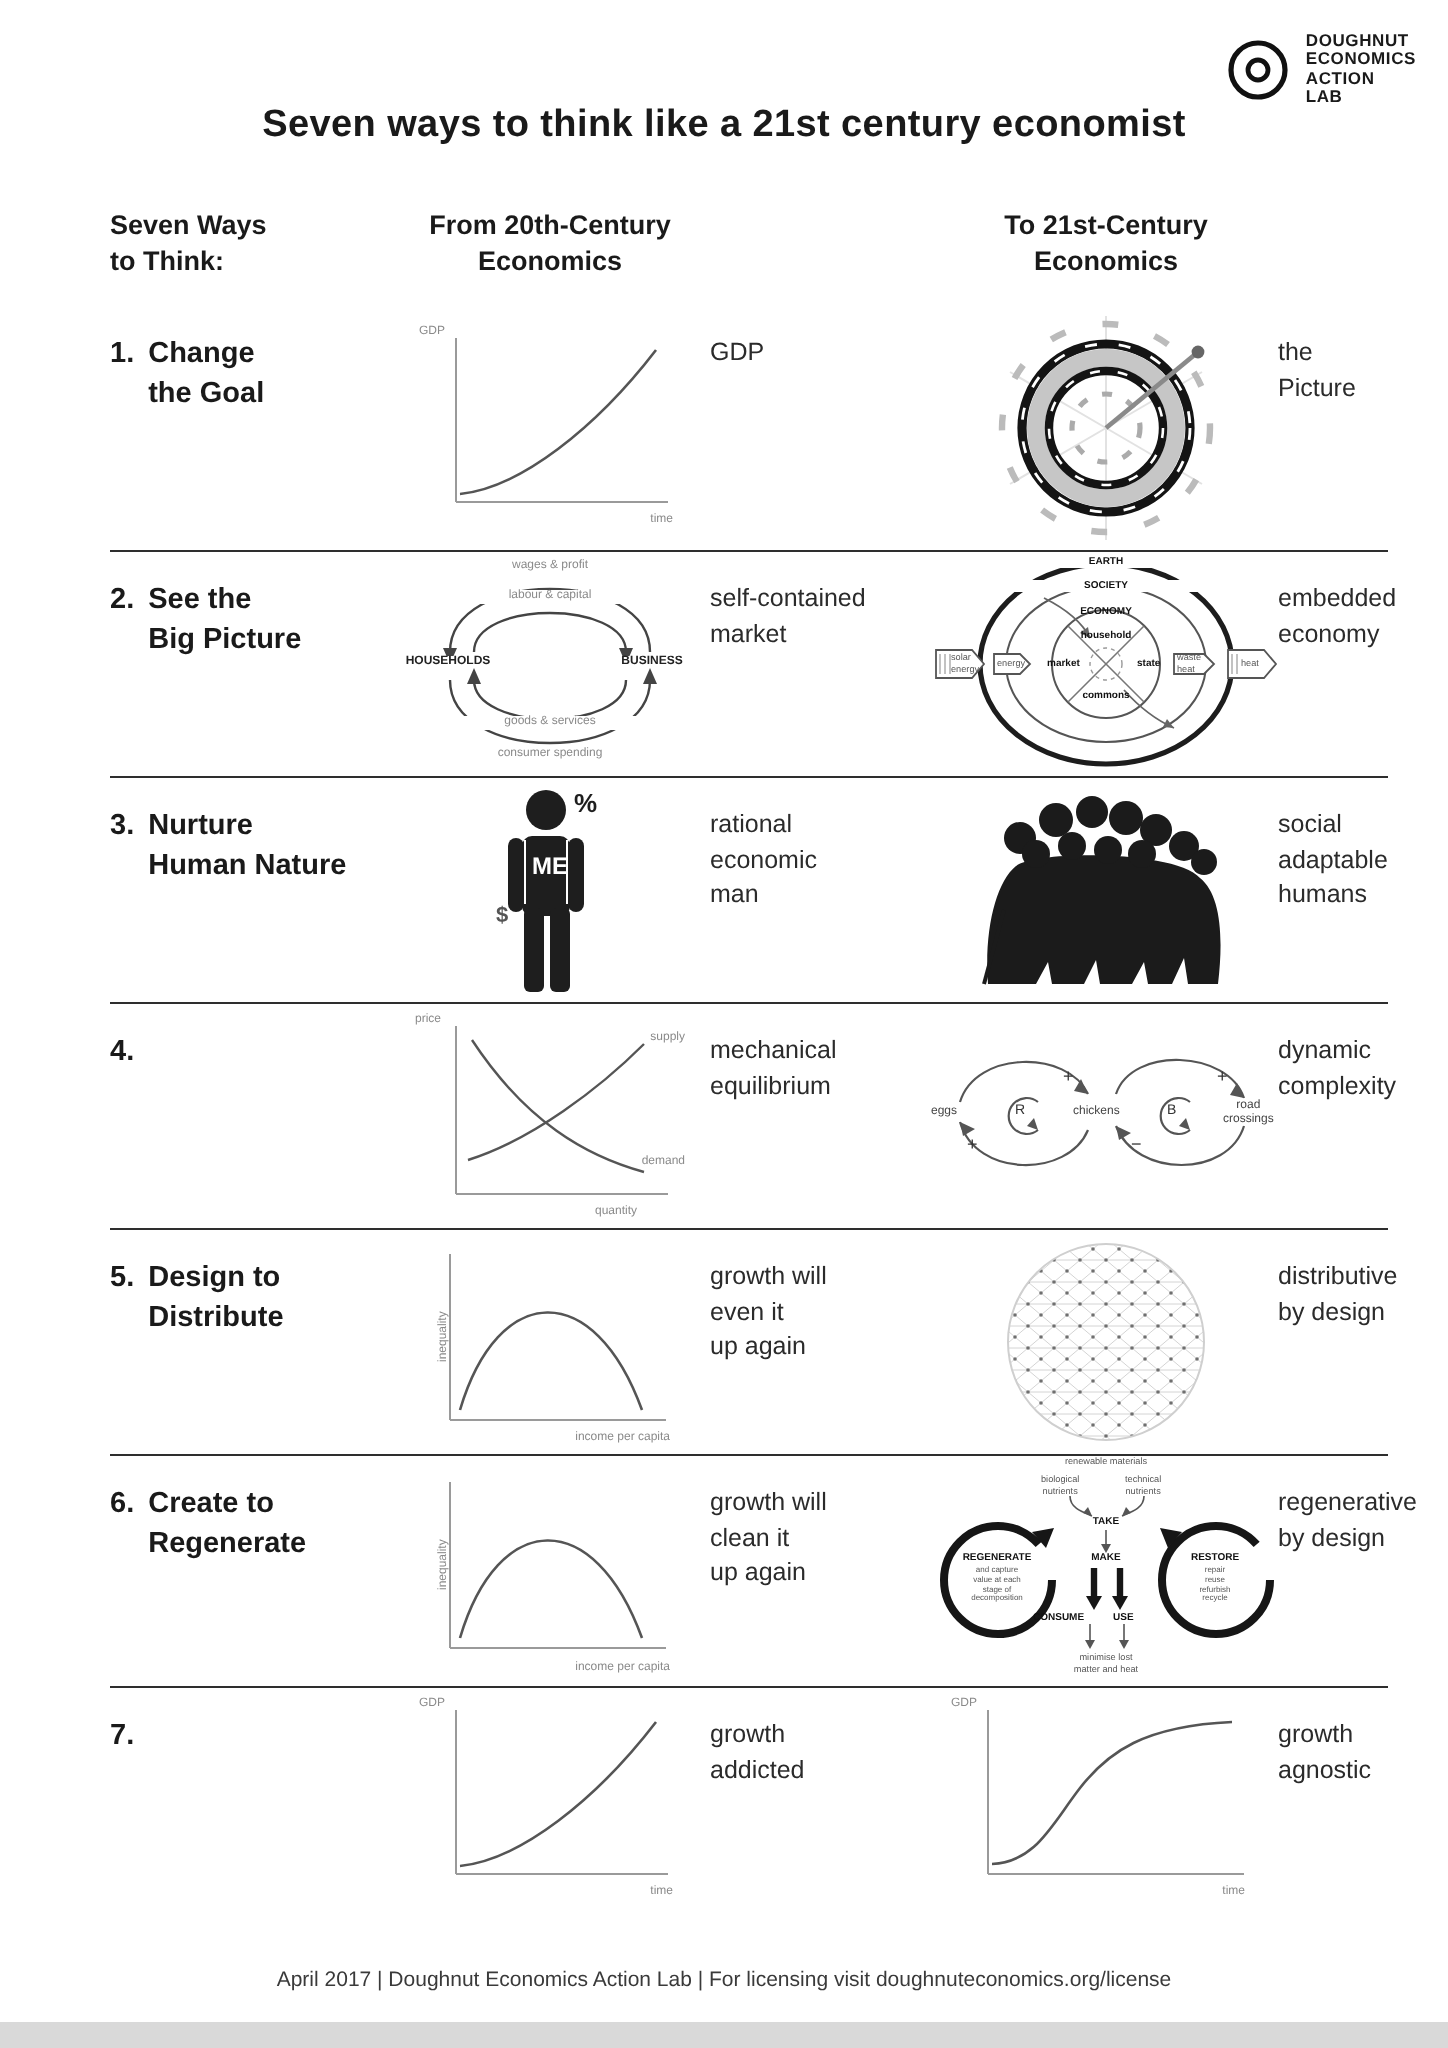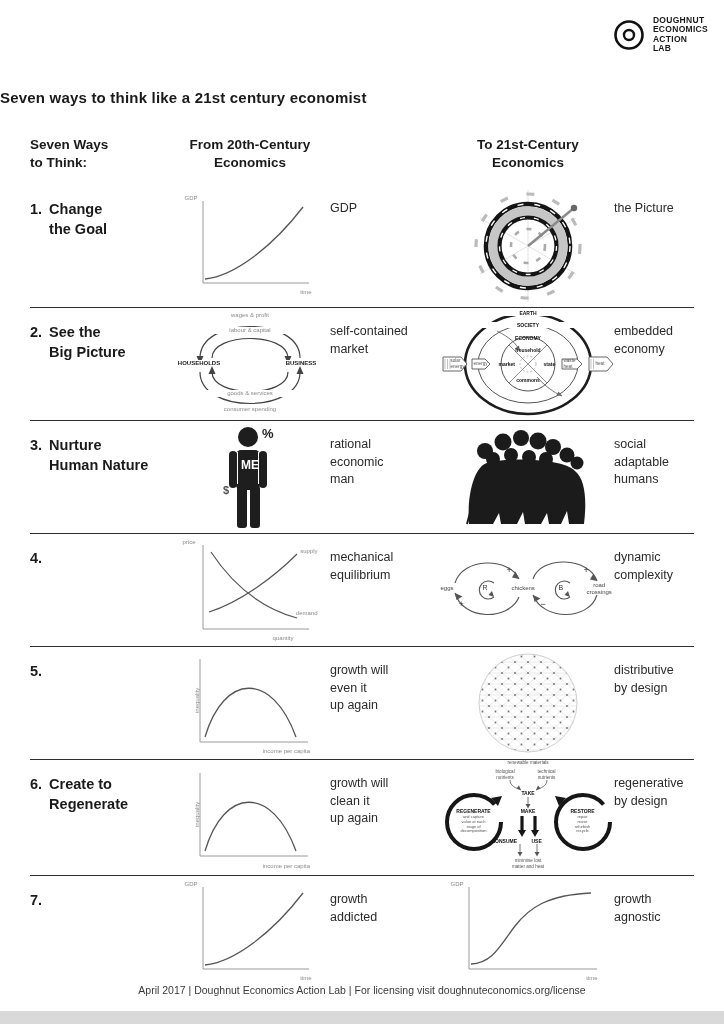--- a/index.html
+++ b/index.html
@@ -3,22 +3,22 @@
 <meta charset="utf-8">
 <style>
   html,body{margin:0;padding:0;}
   body{
     width:724px;height:1024px;position:relative;overflow:hidden;
     background:#ffffff;color:#1a1a1a;
     font-family:"Liberation Sans", sans-serif;
   }
   .logo{position:absolute;top:16px;right:16px;display:flex;align-items:center;gap:7px;}
   .logo-text{font-size:8.5px;font-weight:bold;line-height:1.1;letter-spacing:.3px;}
-  .page-title{font-size:15px;font-weight:bold;margin:0;padding-top:89px;letter-spacing:.2px;}
-  .content{padding:0 30px;}
+  .page-title{text-align:center;font-size:19px;font-weight:bold;margin:0;padding-top:52px;letter-spacing:.2px;}
+  .content{padding:0 30px;margin-left:25px;}
   .grid{display:grid;grid-template-columns:140px 160px 112px 172px 1fr;}
   .colheads{margin-top:30px;font-weight:bold;font-size:13.5px;line-height:1.3;}
   .colheads .c1{grid-column:1;white-space:pre-line;}
   .colheads .c2{grid-column:2;text-align:center;white-space:pre-line;}
   .colheads .c3{grid-column:4;text-align:center;white-space:pre-line;}
   .rows{margin-top:14px;}
   .row{min-height:112px;}
   .row.first{min-height:122px;}
   .row + .row{border-top:1.5px solid #2e2e2e;}
   .rtitle{display:flex;gap:7px;padding-top:15px;font-weight:bold;font-size:14.5px;line-height:1.35;}
@@ -297,20 +297,22 @@
           <div class="fl" style="left:100px;top:56px;font-size:9px;color:#333">−</div>
         </div>
       </div>
       <div class="lab">dynamic
 complexity</div>
     </div>
 
     <div class="grid row">
       <div class="rtitle">
         <span class="n">5.</span>
+        <span class="t">Design to
+Distribute</span>
       </div>
       <div class="fcell">
         <div class="fig" style="width:140px;height:105px">
           <svg width="140" height="105" viewBox="0 0 140 105">
             <line x1="20" y1="8" x2="20" y2="91" stroke="#9a9a9a" stroke-width="1"></line>
             <line x1="20" y1="91" x2="128" y2="91" stroke="#9a9a9a" stroke-width="1"></line>
             <path d="M25,86 C44,22 92,20 116,86" fill="none" stroke="#555" stroke-width="1.3"></path>
           </svg>
           <div class="vlab" style="left:14px;top:62px">inequality</div>
           <div class="fl" style="right:10px;bottom:0">income per capita</div>

